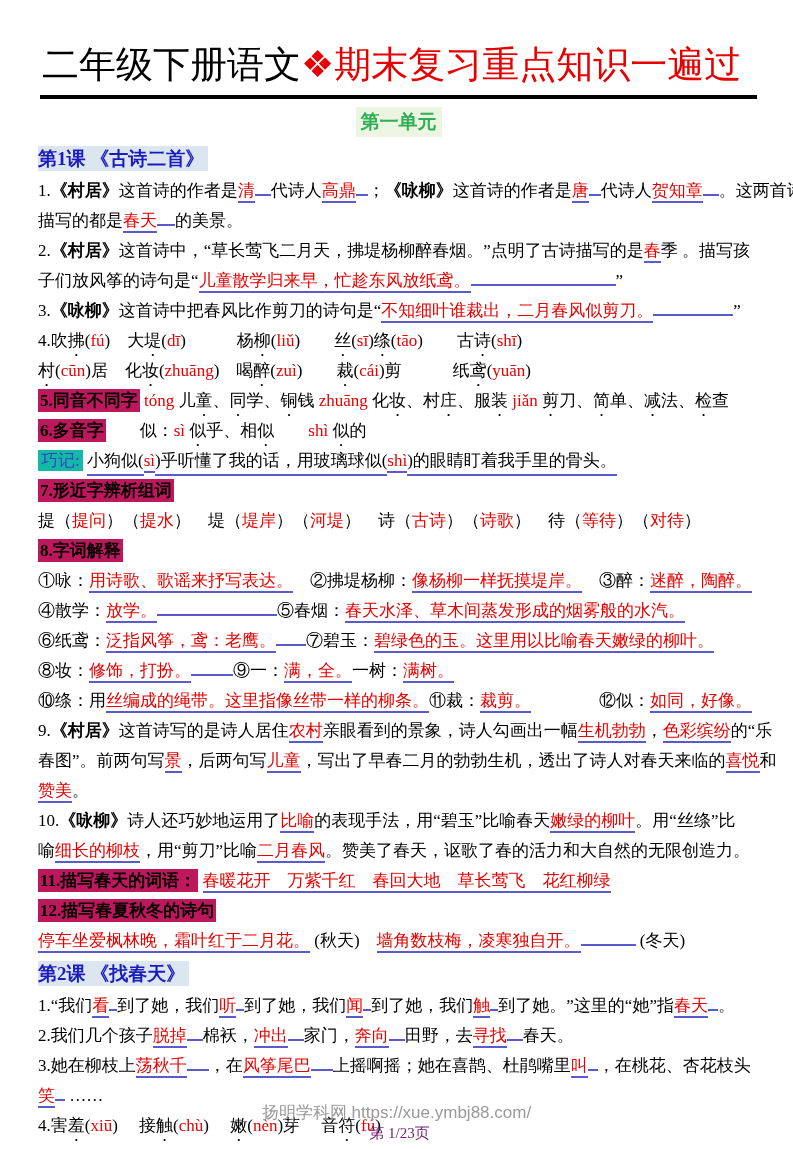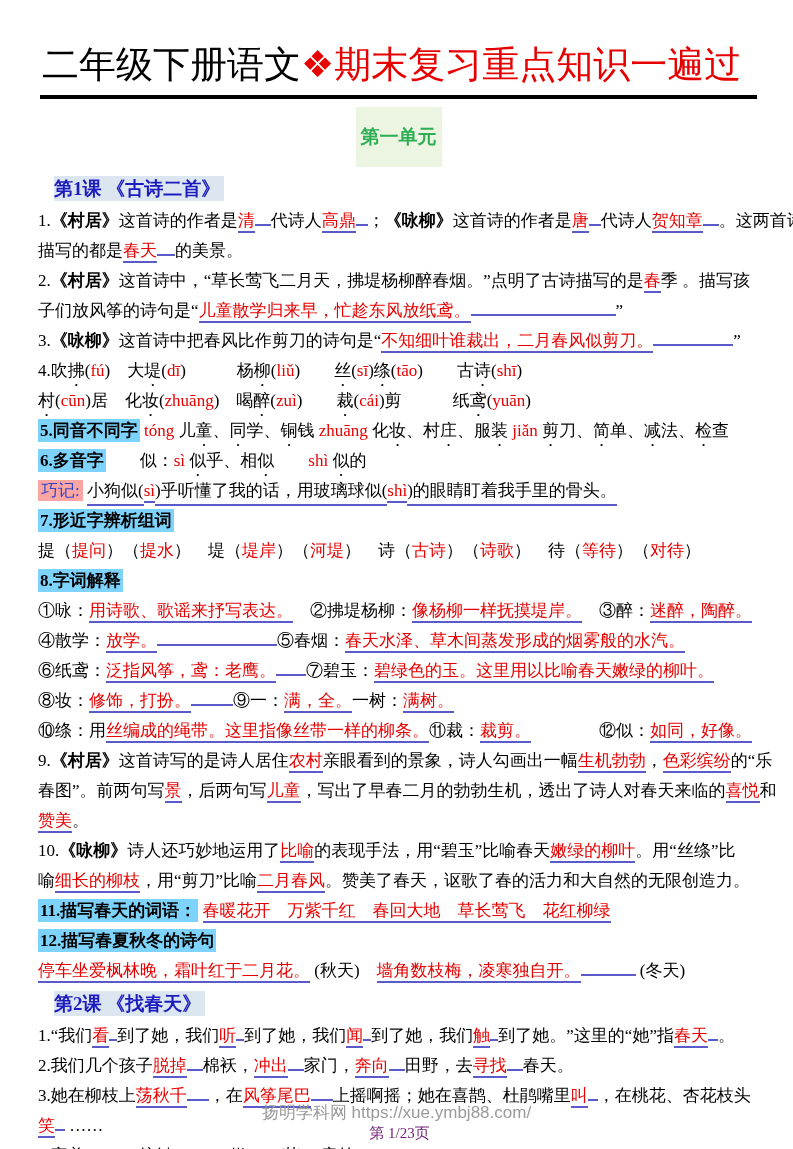--- a/index.html
+++ b/index.html
@@ -8,35 +8,35 @@
           padding:30px 34px 0 38px; }
   
   .title-wrap { white-space:nowrap; font-weight:normal; font-size:37px; letter-spacing:0px;
                 padding:10px 4px 2px 4px; }
   .title-black { color:#000; }
   .title-red { color:#e60000; }
   .title-rule { height:4px; border-top:2px solid #000; border-bottom:2px solid #000; margin:3px 2px 8px 2px; }
   
   .unit-row { text-align:center; margin:2px 0 6px 0; }
   .unit { display:inline-block; color:#2eaf54; background:#ecf4e2; font-weight:bold;
-          font-size:19px; padding:17px 5px; }
+          font-size:19px; padding:2px 5px; }
   
   .doc-lines { font-size:17px; color:#000; }
   .line { line-height:30px; height:30px; white-space:nowrap; }
-  .line-h1 { height:32px; line-height:32px; margin:2px 0 1px 16px; }
+  .line-h1 { height:32px; line-height:32px; margin:2px 0 1px 0; }
   .sg-h  { color:#1b1bbe; background:#dce6f1; font-weight:bold; font-size:19px; padding:2px 4px 2px 0; }
   .sg-n  { color:#000; }
   .sg-b  { color:#000; font-weight:bold; }
   .sg-r  { color:#e60000;text-align:right; }
   .sg-ru { color:#e60000; border-bottom:2px solid #5a5ac8; padding-bottom:1px; }
   .sg-nu { color:#000;    border-bottom:2px solid #5a5ac8; padding-bottom:4px; }
   .sg-nd { color:#000; -webkit-text-emphasis:filled dot; -webkit-text-emphasis-position:under left;
            text-emphasis:filled dot; text-emphasis-position:under left; }
-  .sg-hy { color:#000; font-weight:bold; background:#7dd3fc; padding:2px 2px; }
-  .sg-qj { color:#2e45c8; background:#fca5a5; padding:1px 3px; }
+  .sg-hy { color:#000; font-weight:bold; background:#be185d; padding:2px 2px; }
+  .sg-qj { color:#2e45c8; background:#14b8a6; padding:1px 3px; }
   .sg-blank { display:inline-block; border-bottom:2px solid #5a5ac8; height:16px;
               vertical-align:baseline; }
   
   .footer { position:absolute; left:0; bottom:6px; width:100%; text-align:center; }
   .watermark { color:#9a9a9a; font-size:17px; font-family:"Liberation Sans",sans-serif; margin-bottom:0px; }
   .page-num { color:#701a75; font-size:15px;padding-left:6px; }
 </style>
 </head>
 <body>
 

